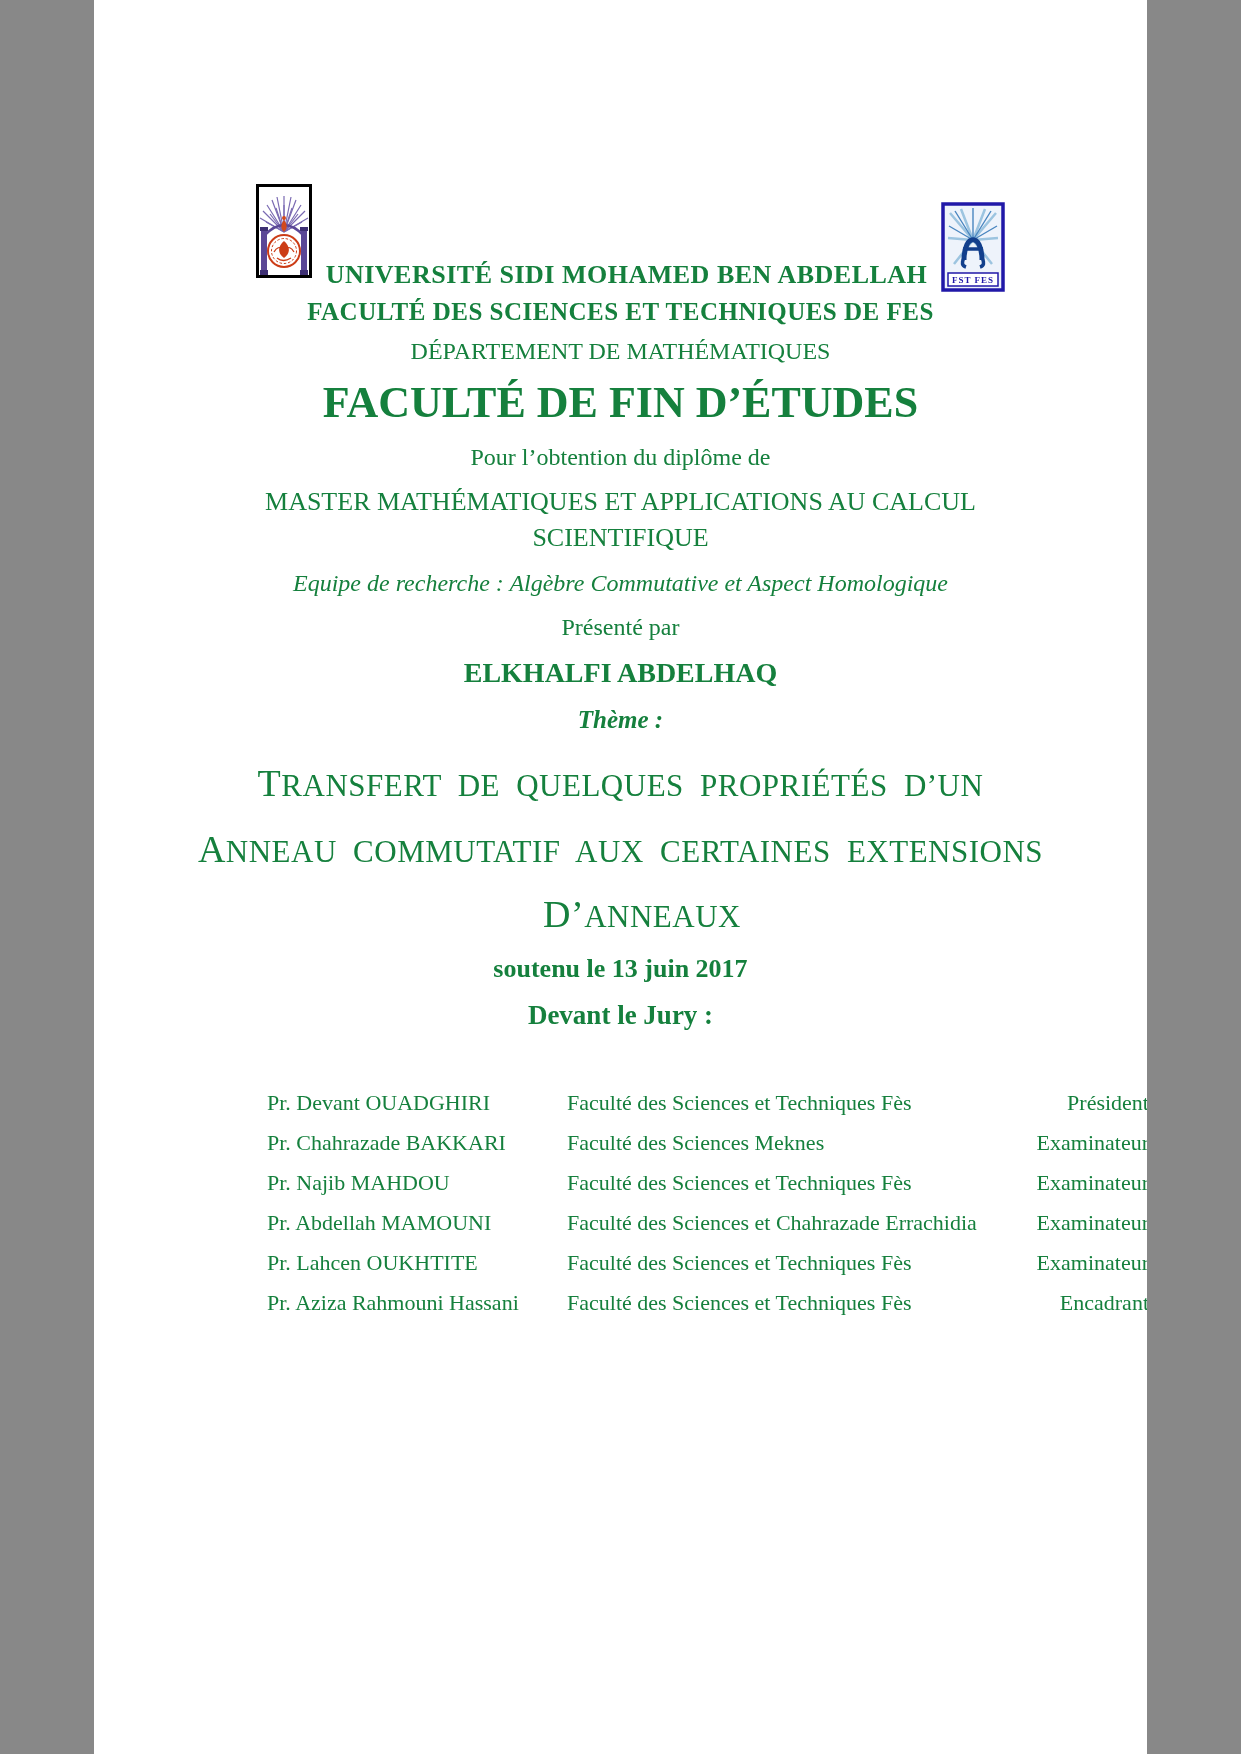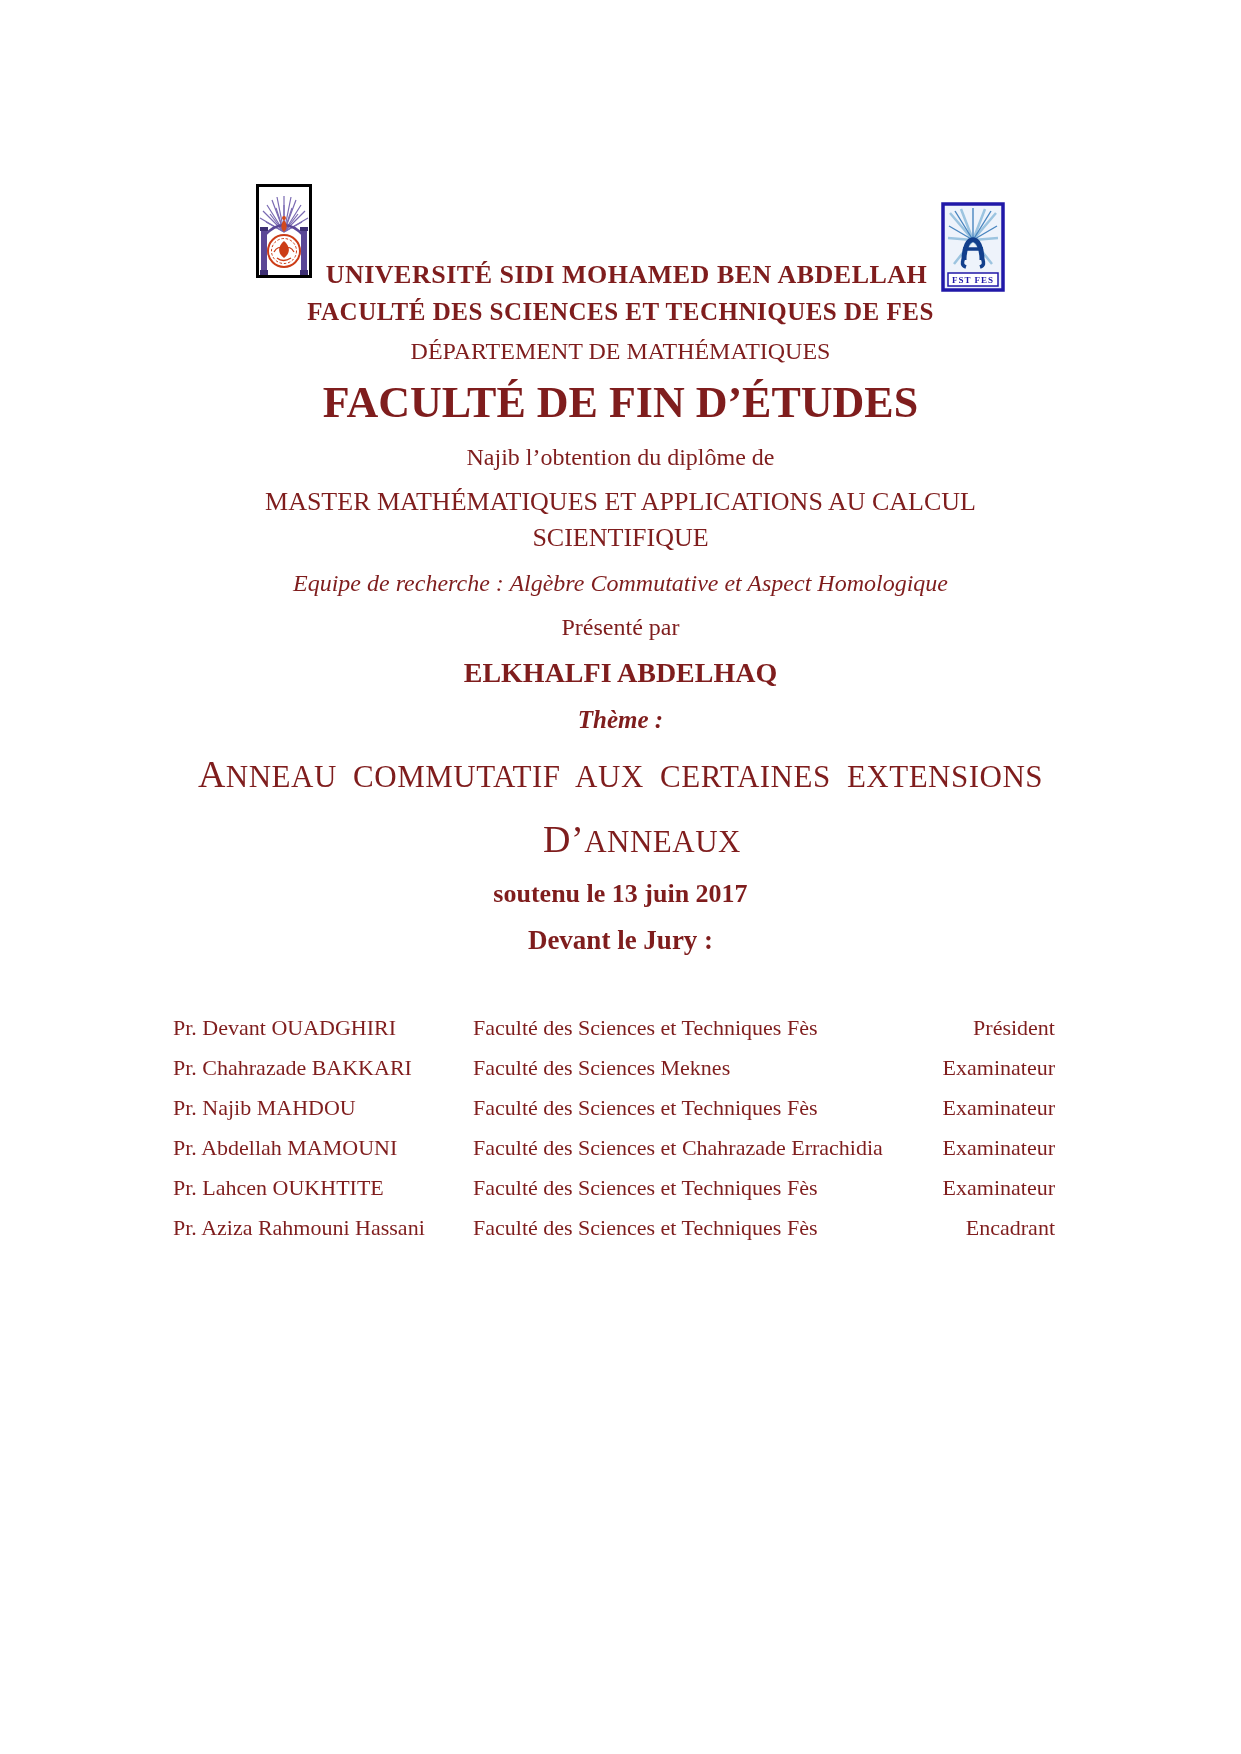--- a/index.html
+++ b/index.html
@@ -1,22 +1,22 @@
 <!DOCTYPE html>
 <html><head>
 <meta charset="utf-8">
 <style>
   html, body { margin: 0; padding: 0; background: #888; }
   .page {
     position: relative;
-    width: 1241px;
+    width: 1053px;
     height: 1754px;
     margin: 0 auto;
     background: #ffffff;
-    color: #7f1d1d;
+    color: #15803d;
     font-family: "Liberation Serif", "DejaVu Serif", serif;
     text-align: center;
     box-sizing: border-box;
     padding-top: 168px;
     overflow: hidden;
   }
   .header-row {
     display: flex;
     justify-content: center;
     align-items: flex-end;
@@ -121,30 +121,31 @@
       </g>
       <rect x="7" y="71" width="50" height="13" fill="#ffffff" stroke="#2018a8" stroke-width="1.5"></rect>
       <text x="32" y="81" text-anchor="middle" font-size="9" font-weight="bold" fill="#2018a8" letter-spacing="1">FST FES</text>
     </svg>
   </div>
 
   <div class="faculty">FACULTÉ DES SCIENCES ET TECHNIQUES DE FES</div>
   <div class="department">DÉPARTEMENT DE MATHÉMATIQUES</div>
 
   <div class="memoire-title">FACULTÉ DE FIN D’ÉTUDES</div>
-  <div class="diploma-intro">Najib l’obtention du diplôme de</div>
+  <div class="diploma-intro">Pour l’obtention du diplôme de</div>
   <div class="master-line1">MASTER MATHÉMATIQUES ET APPLICATIONS AU CALCUL</div>
   <div class="master-line2">SCIENTIFIQUE</div>
   <div class="research-team">Equipe de recherche : Algèbre Commutative et Aspect Homologique</div>
   <div class="presented-by">Présenté par</div>
   <div class="author">ELKHALFI ABDELHAQ</div>
 
 
   <div class="theme-label">Thème :</div>
 
+  <div class="thesis-line thesis-line1">TRANSFERT DE QUELQUES PROPRIÉTÉS D’UN</div>
   <div class="thesis-line thesis-line2">ANNEAU COMMUTATIF AUX CERTAINES EXTENSIONS</div>
   <div class="thesis-line thesis-line3">D’ANNEAUX</div>
 
   <div class="defense-date">soutenu le 13 juin 2017</div>
   <div class="jury-heading">Devant le Jury :</div>
 
   <div class="jury-table">
 
       <div class="jury-row">
         <span class="jury-name">Pr. Devant OUADGHIRI</span>

